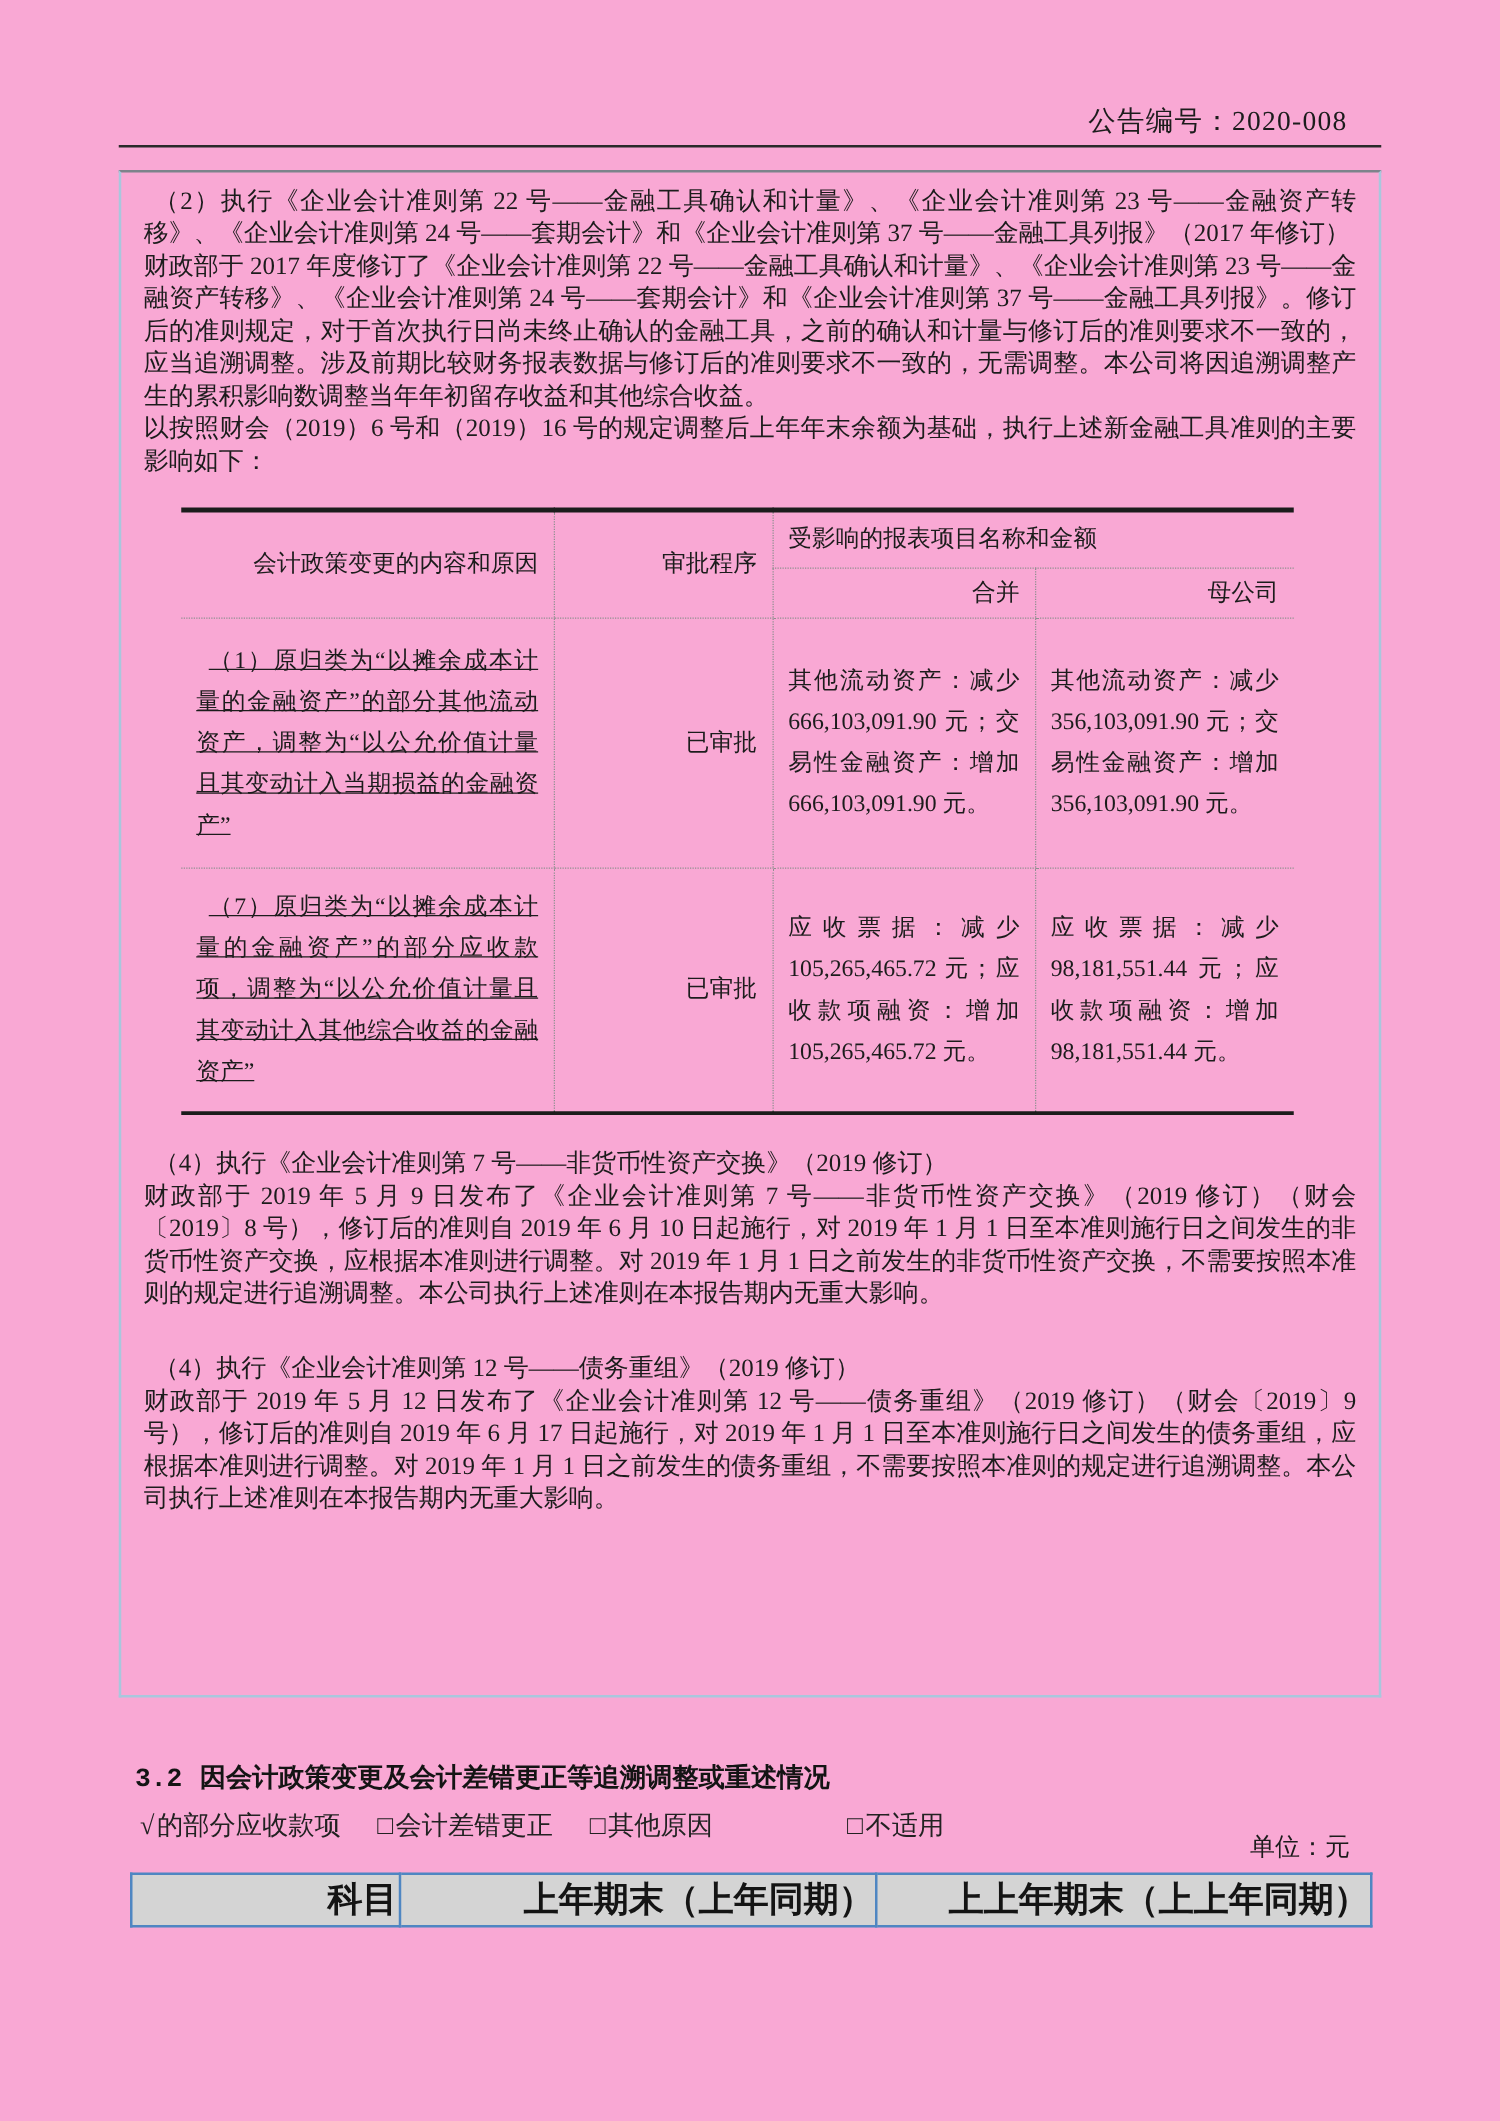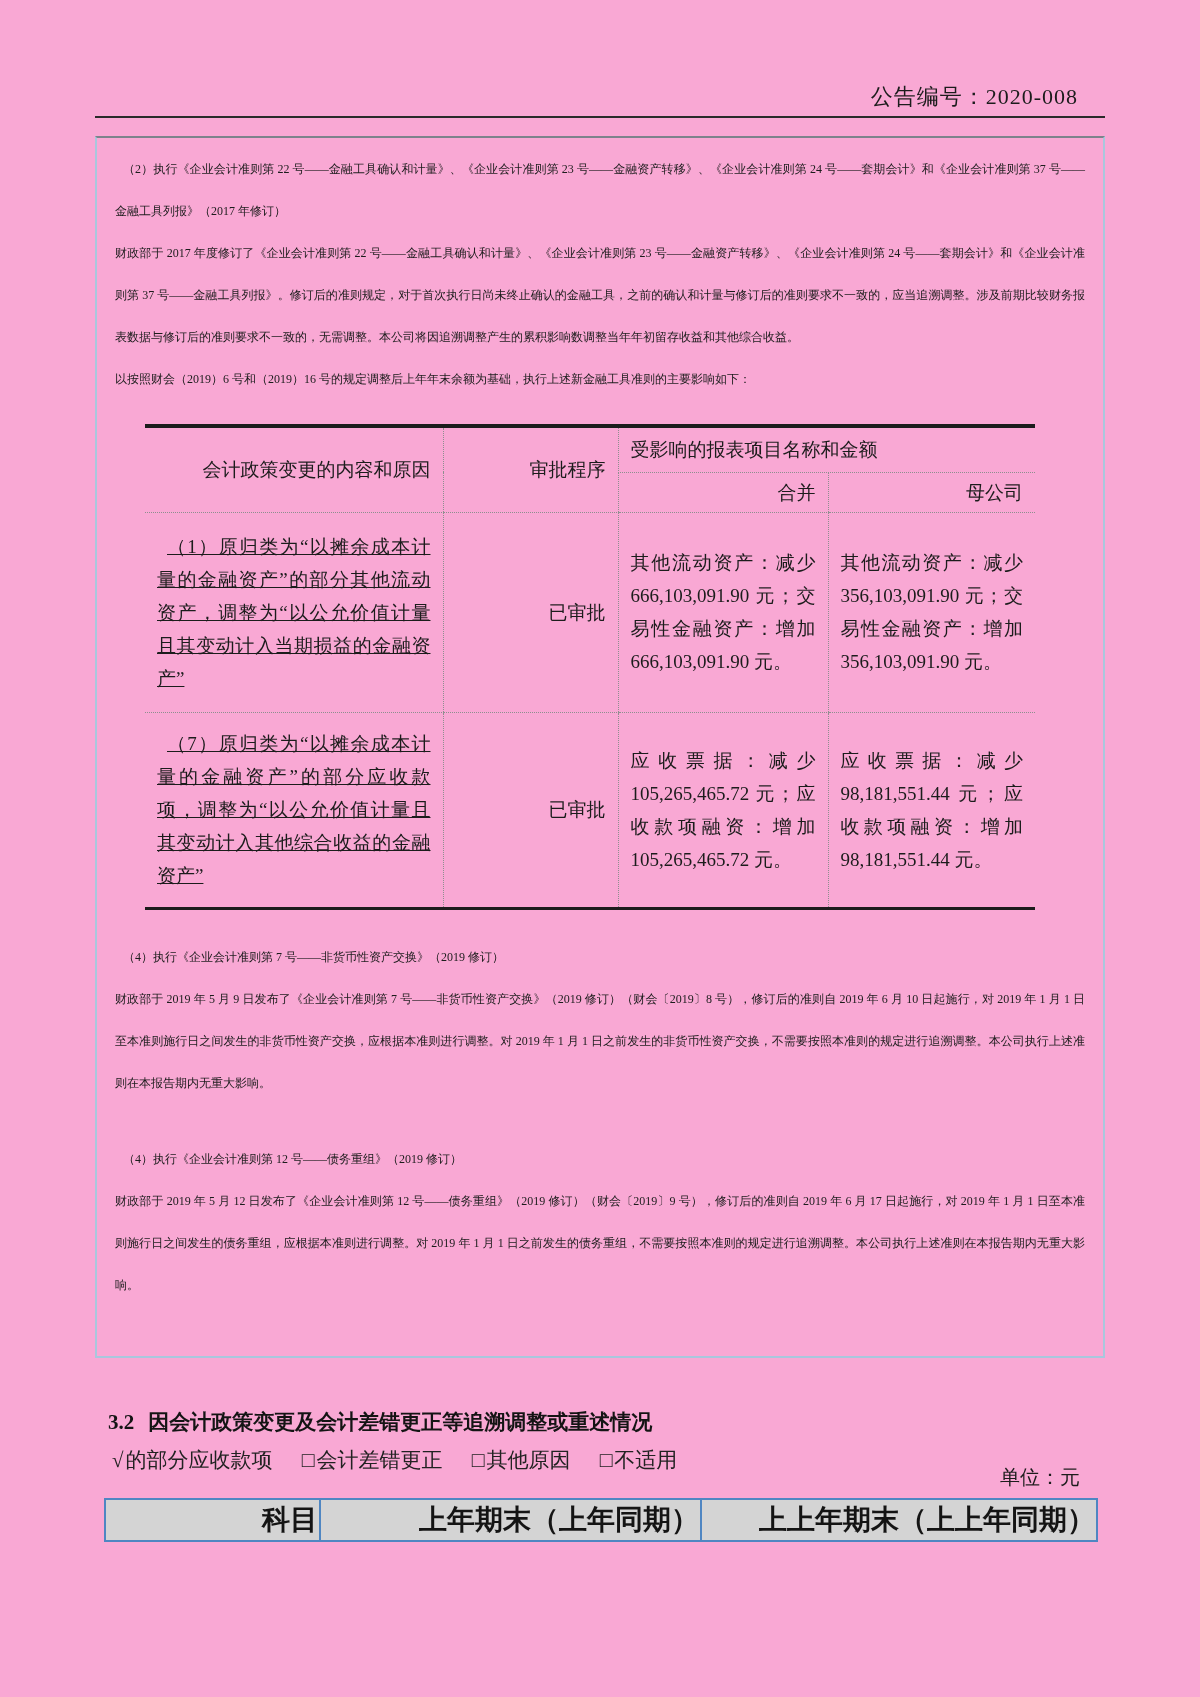--- a/index.html
+++ b/index.html
@@ -22,21 +22,21 @@
   }
   
   .content-box{
     position:absolute;left:95px;top:136px;width:1010px;height:1222px;
     border:2px solid #a9c7dd;border-top-color:#7d838b;
     box-sizing:border-box;
     padding:10px 18px 0 18px;
     overflow:hidden;
   }
   .para{
-    margin:0;font-size:12px;line-height:42px;
+    margin:0;font-size:20px;line-height:26px;
     text-align:justify;
   }
   .p-indent{text-indent:8px;}
   .gap-top{margin-top:34px;}
   
   .policy-table{
     border-collapse:collapse;table-layout:fixed;
     width:890px;margin:24px 0 26px 30px;
     border-top:4px solid #1c1c1c;border-bottom:3px solid #1c1c1c;
     font-size:19px;
@@ -52,31 +52,31 @@
   .data-r1 td{height:200px;}
   .data-r2 td{height:196px;}
   .cell-center{text-align:right;}
   .cell-group{text-align:left;padding-left:20px;}
   .cell-reason{text-align:justify;padding:10px 16px;}
   .cell-reason .inner{text-indent:10px;text-decoration:underline;}
   .cell-amount{text-align:justify;padding:10px 14px;}
   
   .sec-heading{
     position:absolute;left:108px;top:1408px;
-    font-family:Liberation Serif, serif;
+    font-family:Liberation Mono, monospace;
     font-weight:700;font-size:21px;color:#141414;
   }
   .sec-num{margin-right:14px;}
   .check-row{
     position:absolute;left:112px;top:1446px;
     font-size:21px;color:#222;white-space:nowrap;
   }
   .opt{display:inline-block;margin-right:24px;}
   .opt .mark{margin-right:2px;}
-  .opt-far{}
+  .opt-far{margin-left:78px;}
   .unit{
     position:absolute;top:1464px;right:120px;
     font-size:20px;
   }
   
   .subject-table{
     position:absolute;left:104px;top:1498px;width:992px;
     border-collapse:collapse;table-layout:fixed;
   }
   .subject-table th{

